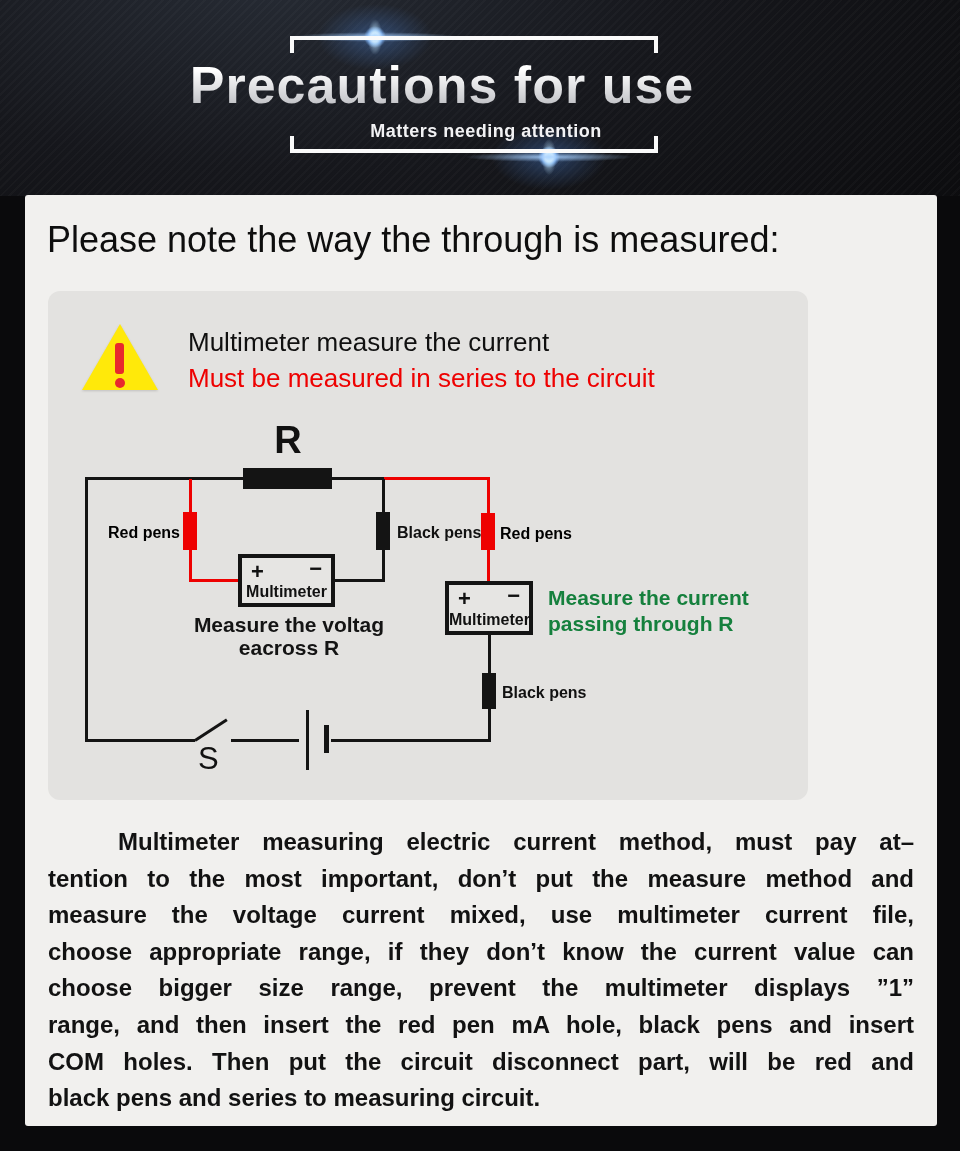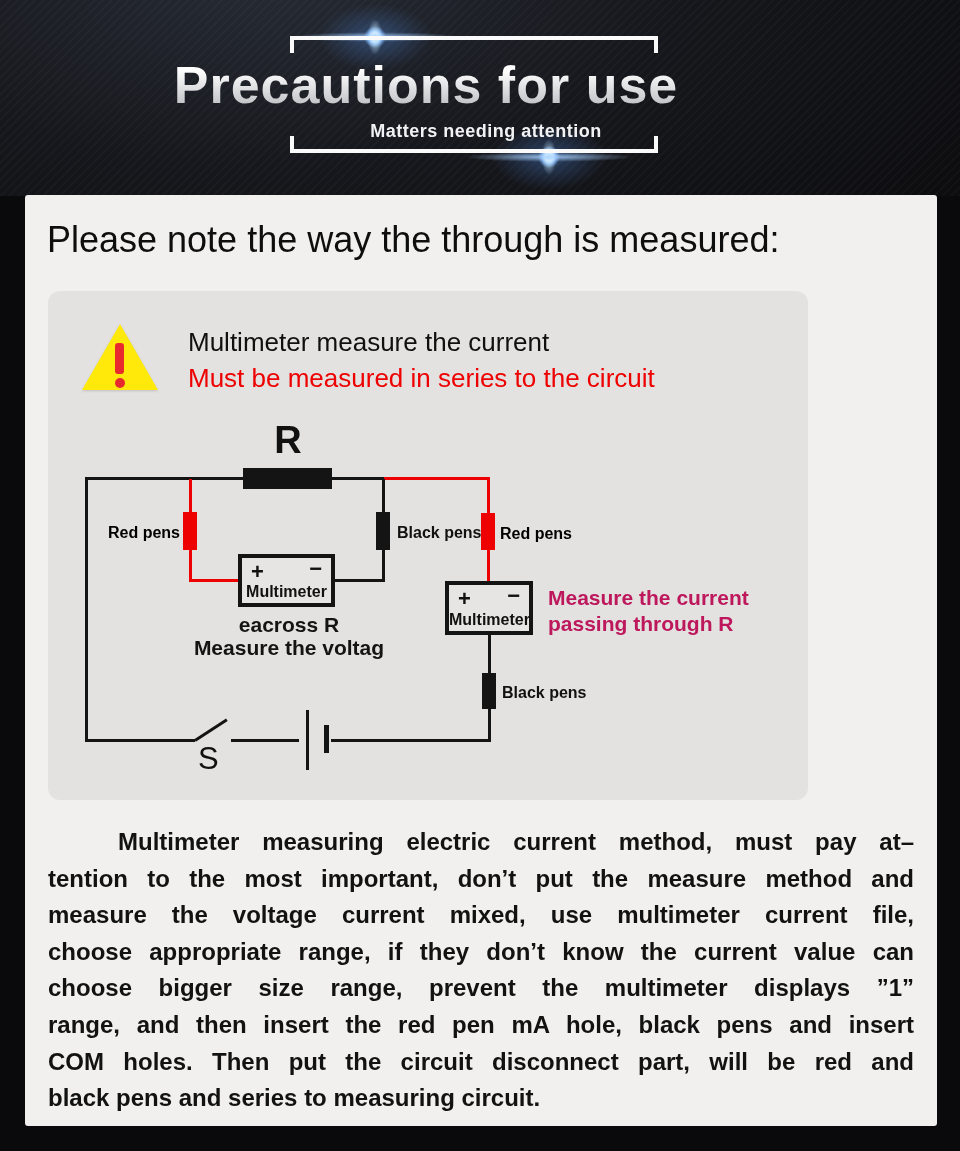--- a/index.html
+++ b/index.html
@@ -33,21 +33,21 @@
   .flare-b { left:419px; top:112px; }
   .bracket-top {
     position:absolute; left:290px; top:36px; width:368px; height:17px;
     border-top:4px solid #fafafa; border-left:4px solid #fafafa; border-right:4px solid #fafafa;
   }
   .bracket-bottom {
     position:absolute; left:290px; top:136px; width:368px; height:17px;
     border-bottom:4px solid #fafafa; border-left:4px solid #fafafa; border-right:4px solid #fafafa;
   }
   .hdr-title {
-    position:absolute; left:0; top:55px; width:852px;
+    position:absolute; left:16px; top:55px; width:852px;
     text-align:center; font-size:52px; font-weight:bold; letter-spacing:1px;
     background: linear-gradient(180deg, #ffffff 25%, #c7c8cc 78%, #9fa0a6 100%);
     -webkit-background-clip: text; background-clip: text;
     -webkit-text-fill-color: transparent; color:#e9e9ec;
   }
   .hdr-subtitle {
     position:absolute; left:0; top:121px; width:960px;
     text-align:center; font-size:18px; font-weight:bold; letter-spacing:0.5px; color:#f2f2f4;padding-left:12px;
   }
 
@@ -95,21 +95,21 @@
   }
   .mm1 { left:190px; top:263px; width:97px; height:53px; }
   .mm2 { left:397px; top:290px; width:88px; height:54px; }
   .mm-plus { position:absolute; left:9px; top:1px; font-size:22px; font-weight:bold; color:#111; }
   .mm-minus { position:absolute; right:9px; top:-2px; font-size:22px; font-weight:bold; color:#111; }
   .mm-name { position:absolute; left:0; right:0; bottom:2px; text-align:center; font-size:16px; font-weight:bold; color:#111; }
 
   .cap1 { position:absolute; left:135px; top:322px; width:212px; text-align:center;
           font-size:21px; font-weight:bold; color:#141414; line-height:23px; }
   .cap2 { position:absolute; left:500px; top:294px; font-size:21px; font-weight:bold;
-          color:#be185d; line-height:26px; white-space:nowrap; }
+          color:#15803d; line-height:26px; white-space:nowrap; }
 
   .switch-blade {
     position:absolute; left:147px; top:448px; width:38px; height:3px; background:#141414;
     transform: rotate(-33deg); transform-origin: left center;
   }
 
   
   .para { position:absolute; left:23px; top:629px; width:866px; color:#121212; }
   .para-line {
     font-size:24px; font-weight:bold; line-height:36.6px;
@@ -159,22 +159,22 @@
       <div class="wire" style="left:287px; top:288px; width:50px; height:3px;"></div>
       <div class="pen-black" style="left:328px; top:221px;"></div>
       <div class="lbl" style="left:349px; top:233px;">Black pens</div>
 
       <div class="mm-box mm1">
         <span class="mm-plus">+</span>
         <span class="mm-minus">−</span>
         <div class="mm-name">Multimeter</div>
       </div>
       <div class="cap1">
+        <div>Measure the voltag</div>
         <div>eacross R</div>
-        <div>Measure the voltag</div>
       </div>
 
       <div class="wire-red" style="left:439px; top:188px; width:3px; height:102px;"></div>
       <div class="pen-red" style="left:433px; top:222px; height:37px;"></div>
       <div class="lbl red" style="left:452px; top:234px;">Red pens</div>
 
       <div class="mm-box mm2">
         <span class="mm-plus">+</span>
         <span class="mm-minus">−</span>
         <div class="mm-name">Multimeter</div>

